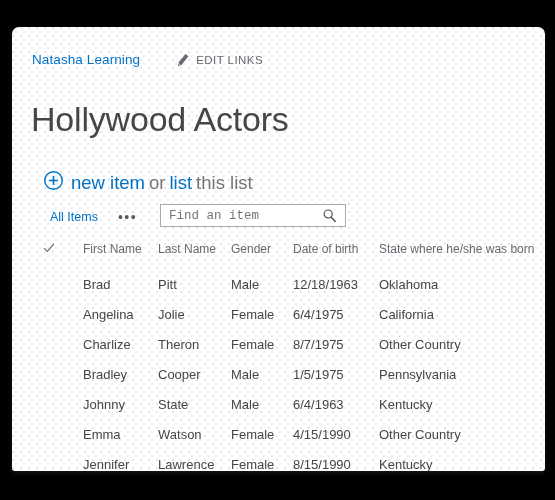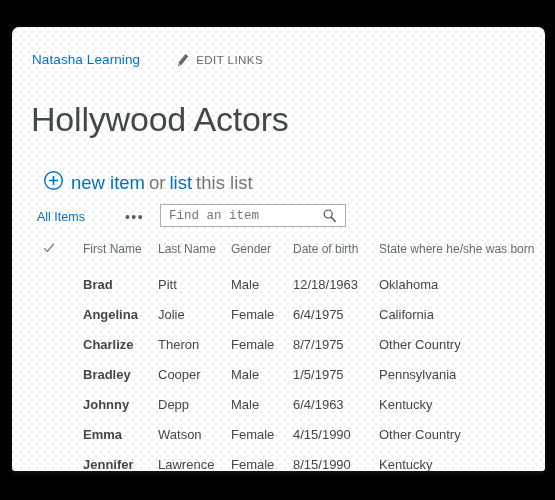--- a/index.html
+++ b/index.html
@@ -109,26 +109,25 @@
     text-decoration: none;
   }
   .text-gray {
     color: #767676;
   }
   #newitem-row .sep { padding: 0 4px; }
 
   
   #view-toolbar {
     position: absolute;
-    left: 25px;
+    left: 38px;
     top: 179px;
     display: flex;
     align-items: center;
     height: 22px;
-    gap: 20px;
   }
   #view-allitems {
     color: #0072c6;
     font-size: 12.5px;
     line-height: 22px;
     cursor: pointer;
     text-decoration: none;
   }
   #view-ellipsis {
     margin-left: 20px;
@@ -197,21 +196,21 @@
   #list-table td {
     text-align: left;
     font-size: 13px;
     color: #444648;
     height: 30px;
     padding: 0;
     vertical-align: middle;
     white-space: nowrap;
   }
   .col-check { width: 40px; }
-  .col-first { width: 75px; font-weight: bold; }
+  .col-first { width: 75px; }
   .col-last  { width: 73px; }
   .col-gender{ width: 62px; }
   .col-dob   { width: 86px; }
   .col-state { width: 156px; }
   #check-icon {
     width: 12px;
     height: 12px;
     display: block;
     color: #767676;
     cursor: pointer;
@@ -305,21 +304,21 @@
           <td class="col-check"></td>
           <td class="col-first">Bradley</td>
           <td class="col-last">Cooper</td>
           <td class="col-gender">Male</td>
           <td class="col-dob cell-dob">1/5/1975</td>
           <td class="col-state">Pennsylvania</td>
         </tr>
         <tr>
           <td class="col-check"></td>
           <td class="col-first">Johnny</td>
-          <td class="col-last">Depp</td>
+          <td class="col-last">State</td>
           <td class="col-gender">Male</td>
           <td class="col-dob cell-dob">6/4/1963</td>
           <td class="col-state">Kentucky</td>
         </tr>
         <tr>
           <td class="col-check"></td>
           <td class="col-first">Emma</td>
           <td class="col-last">Watson</td>
           <td class="col-gender">Female</td>
           <td class="col-dob cell-dob">4/15/1990</td>

